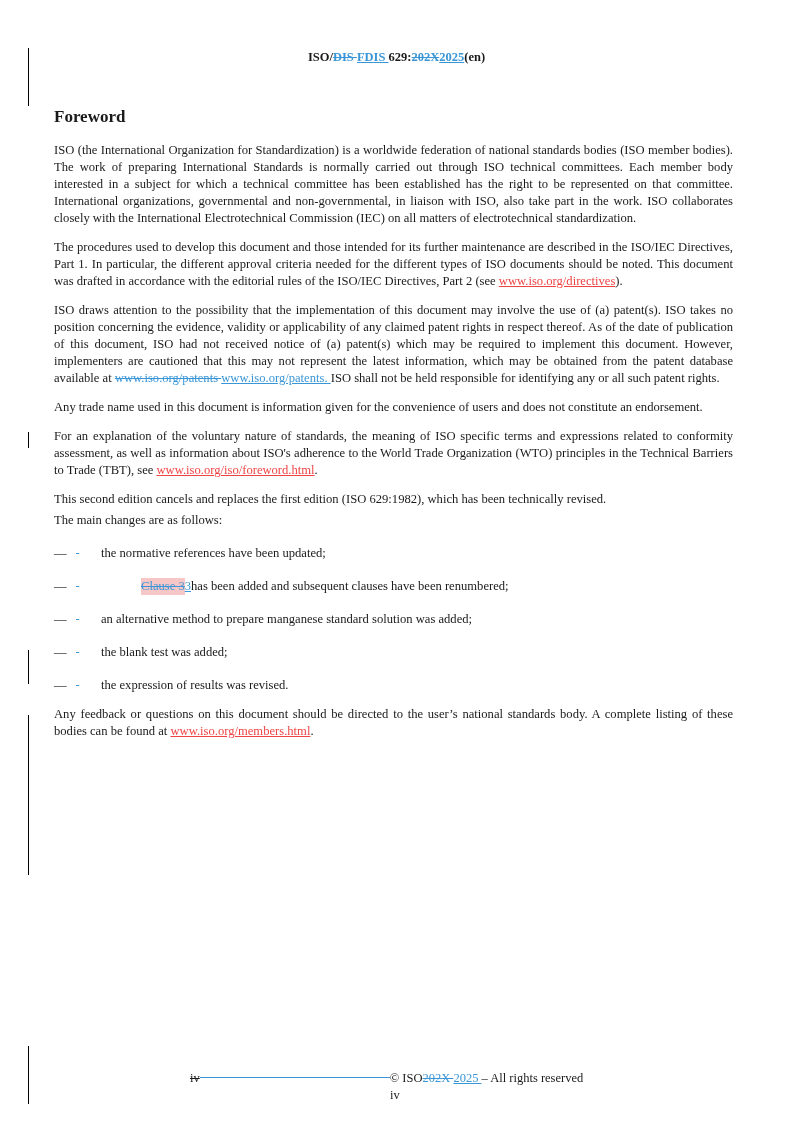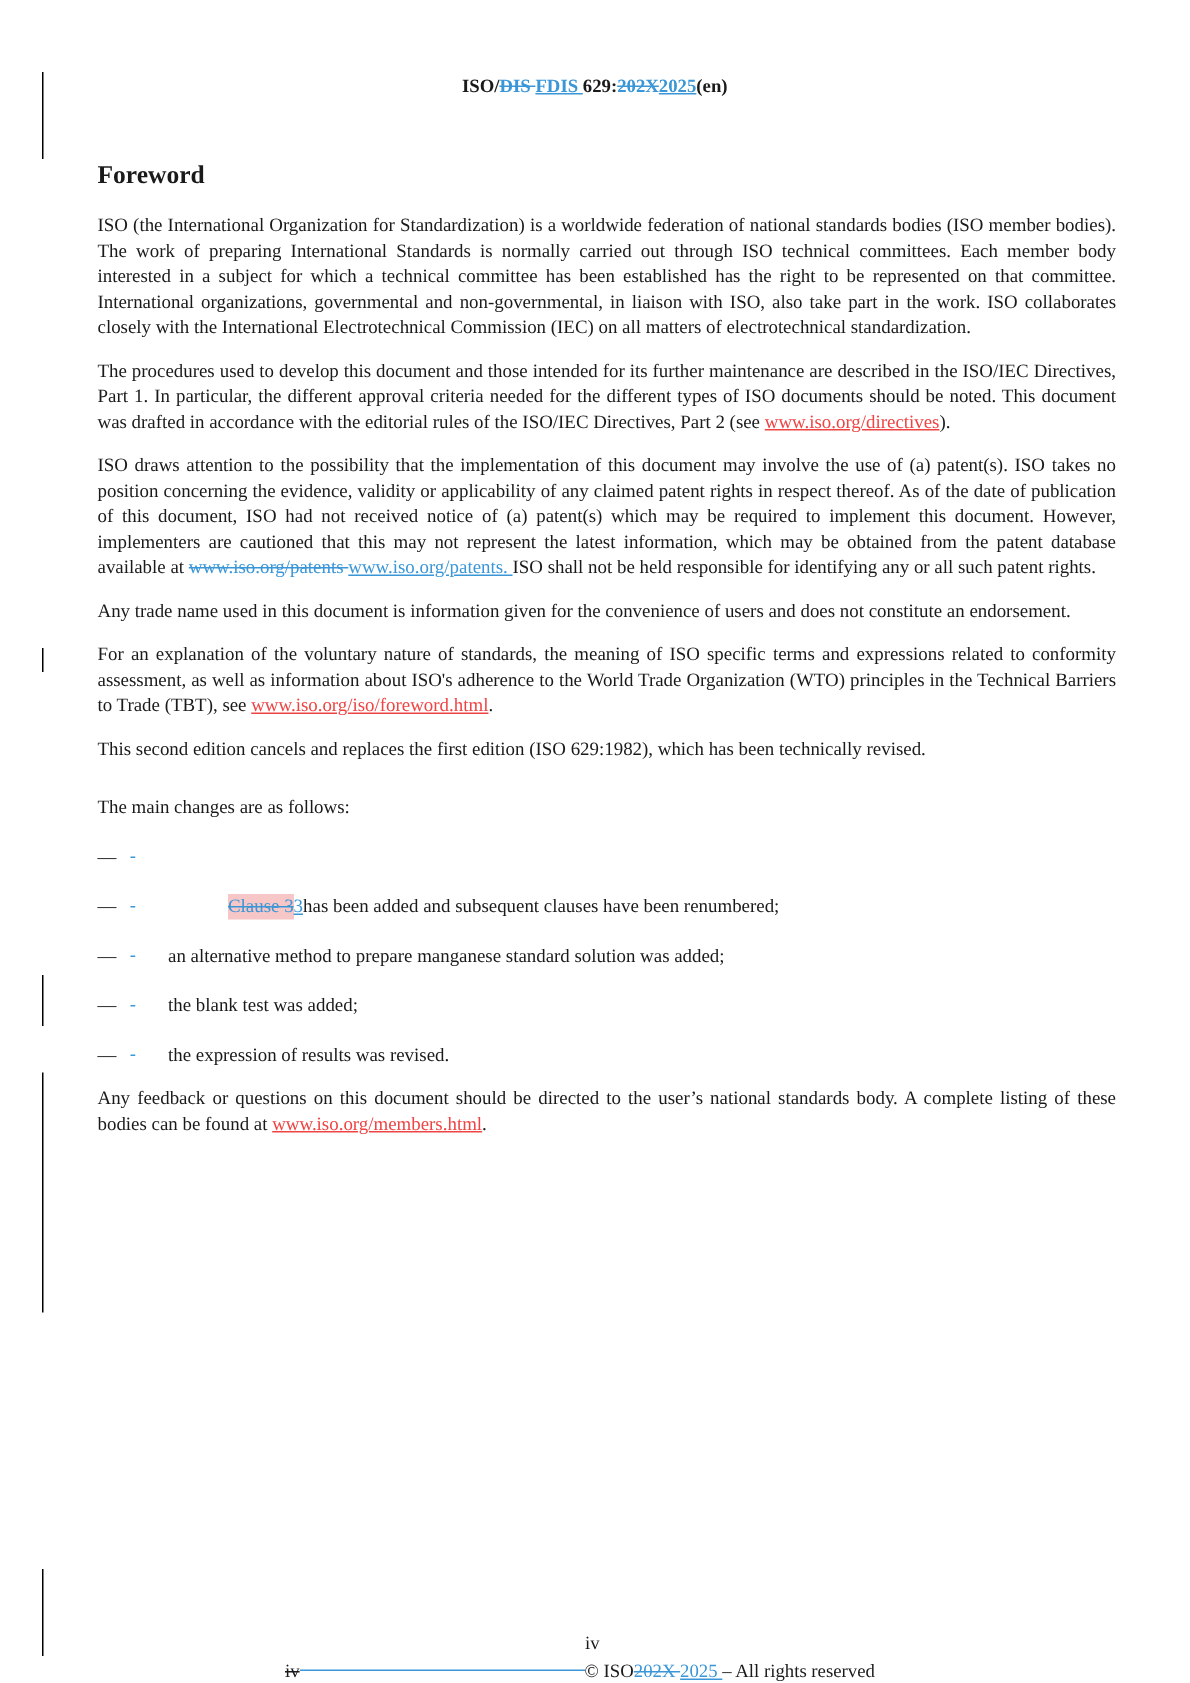--- a/index.html
+++ b/index.html
@@ -4,31 +4,31 @@
 <style>
   html, body { margin:0; padding:0; background:#ffffff; }
   body { width:793px; height:1122px; position:relative; overflow:hidden;
          font-family:"DejaVu Serif","Liberation Serif",serif; color:#1a1a1a; }
   .page { position:absolute; left:0; top:0; width:793px; height:1122px;padding-left:15px; }
   .changebar { position:absolute; left:28px; width:1px; background:#000; }
   .header { position:absolute; top:50px; left:0; width:793px; text-align:center;
             font-weight:bold; font-size:12.5px; font-family:"Liberation Serif",serif; }
   .del { color:#3a96d6; text-decoration:line-through; font-weight:inherit; }
   .ins { color:#3a96d6; text-decoration:underline; }
-  .content { position:absolute; left:65px; width:679px; top:106px;
+  .content { position:absolute; left:54px; width:679px; top:106px;
              font-family:"Liberation Serif",serif; font-size:12.6px; line-height:17px; }
   h1 { font-size:17px; margin:0 0 14px 0; font-weight:bold; line-height:22px; }
   p { margin:0 0 12px 0; text-align:justify; }
   a.link { color:#ef4444; text-decoration:underline; }
   .list-item { margin:0 0 16px 0; display:flex; align-items:baseline; }
   .dash { width:22px; flex:0 0 auto; }
   .del-dash { color:#3a96d6; text-decoration:line-through; width:25px; display:inline-block; }
   .hl { background:#f7c6c6;margin-left:40px; }
   .footer { position:absolute; top:1071px; left:0; width:793px; font-family:"Liberation Serif",serif; font-size:12.5px; }
-  .footer-line { position:absolute; left:190px; top:0; white-space:nowrap;margin-top:36px; }
+  .footer-line { position:absolute; left:190px; top:0; white-space:nowrap; }
   .footer-rule { display:inline-block; width:190px; border-bottom:1px solid #3a96d6; vertical-align:middle; margin-right:0; height:0; position:relative; top:-2px;}
   .footer-page { position:absolute; left:390px; top:17px; }
 </style>
 </head>
 <body>
 
 <div class="page">
   <div class="changebar" style="top:48px;height:58px;"></div>
   <div class="changebar" style="top:432px;height:16px;"></div>
   <div class="changebar" style="top:650px;height:34px;"></div>
@@ -46,27 +46,28 @@
 
     <p><span>The procedures used to develop this document and those intended for its further maintenance are described in the ISO/IEC Directives, Part 1. In particular, the different approval criteria needed for the different types of ISO documents should be noted. This document was drafted in accordance with the editorial rules of the ISO/IEC Directives, Part 2 (see </span><a class="link">www.iso.org/directives</a><span>).</span></p>
 
     <p><span>ISO draws attention to the possibility that the implementation of this document may involve the use of (a) patent(s). ISO takes no position concerning the evidence, validity or applicability of any claimed patent rights in respect thereof. As of the date of publication of this document, ISO had not received notice of (a) patent(s) which may be required to implement this document. However, implementers are cautioned that this may not represent the latest information, which may be obtained from the patent database available at </span><span class="del">www.iso.org/patents </span><a class="link ins" style="color:#3a96d6">www.iso.org/patents. </a><span> ISO shall not be held responsible for identifying any or all such patent rights.</span></p>
 
     <p>Any trade name used in this document is information given for the convenience of users and does not constitute an endorsement.</p>
 
     <p><span>For an explanation of the voluntary nature of standards, the meaning of ISO specific terms and expressions related to conformity assessment, as well as information about ISO's adherence to the World Trade Organization (WTO) principles in the Technical Barriers to Trade (TBT), see </span><a class="link">www.iso.org/iso/foreword.html</a><span>.</span></p>
 
 
-    <p style="margin-bottom:22px">This second edition cancels and replaces the first edition (ISO 629:1982), which has been technically revised.</p>
+    <p style="margin-bottom:4px">This second edition cancels and replaces the first edition (ISO 629:1982), which has been technically revised.</p>
 
     <p style="margin-bottom:16px">The main changes are as follows:</p>
 
     <div class="list-item">
       <span class="dash">—</span>
         <span class="del-dash">&nbsp;</span>
+        <span>the normative references have been updated;</span>
     </div>
     <div class="list-item">
       <span class="dash">—</span>
         <span class="del-dash">&nbsp;</span>
         <span class="del hl">Clause 3</span>
         <a class="link ins" style="color:#3a96d6">3</a>
         <span> has been added and subsequent clauses have been renumbered;</span>
     </div>
     <div class="list-item">
       <span class="dash">—</span>

